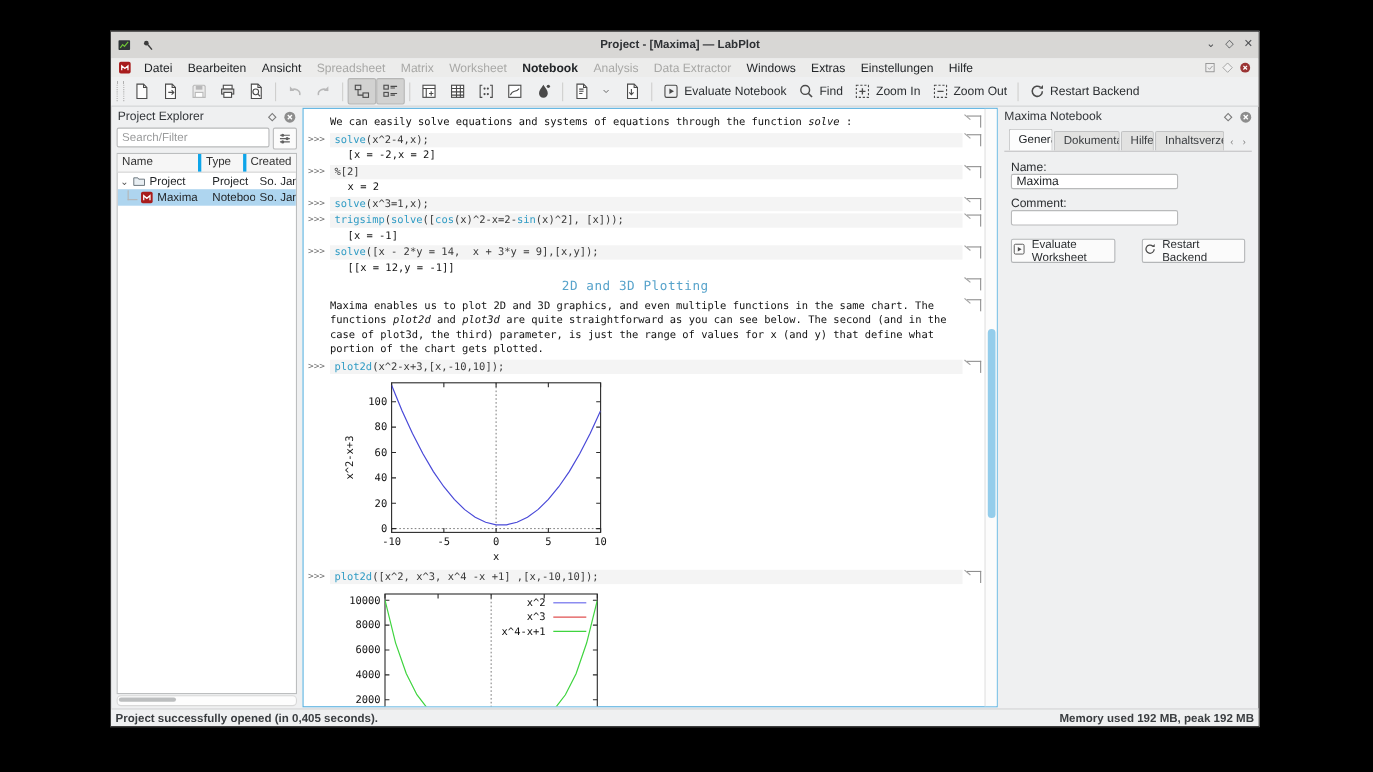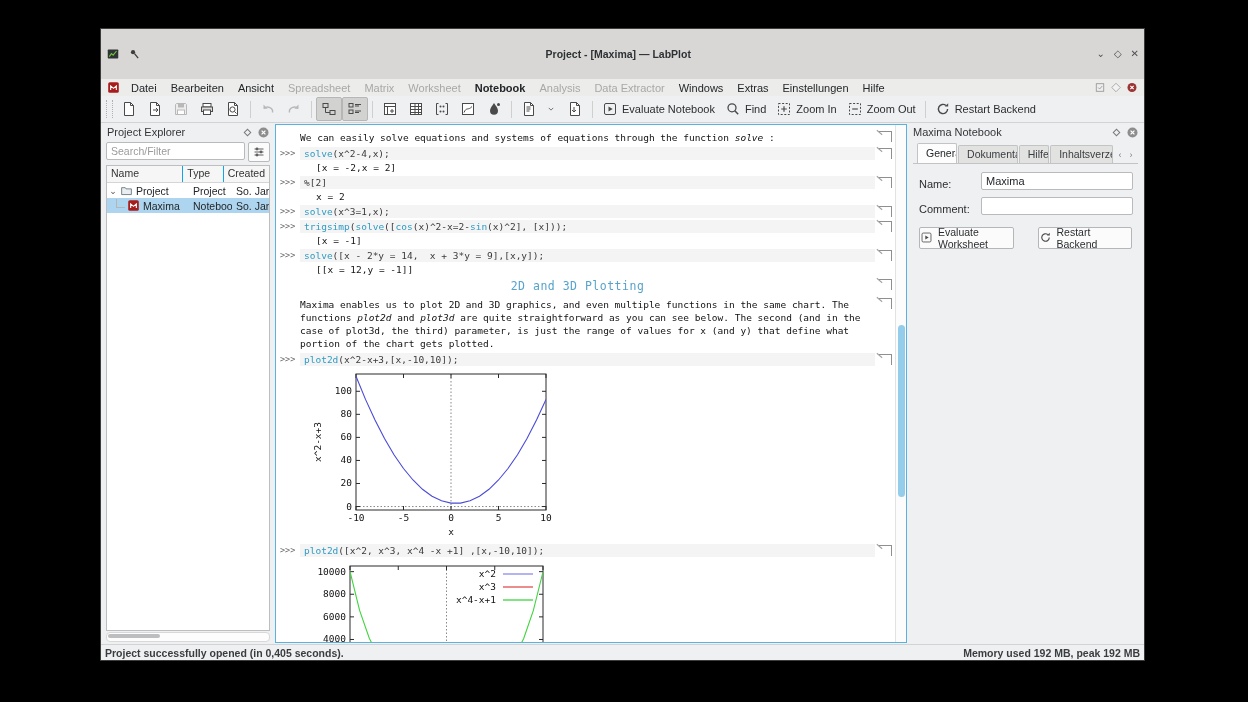--- a/index.html
+++ b/index.html
@@ -2,21 +2,21 @@
 <html><head>
 <meta charset="utf-8">
 <style>
   html,body{margin:0;padding:0;}
   body{width:1248px;height:702px;background:#000;position:relative;overflow:hidden;
        font-family:"Liberation Sans",sans-serif;-webkit-font-smoothing:antialiased;}
   #window{position:absolute;left:100px;top:28px;width:1045px;height:633px;
           background:#eff0f1;border:1px solid #3c3c3c;box-sizing:border-box;
           display:flex;flex-direction:column;font-size:11px;color:#232629;}
   
-  .titlebar{height:16px;background:#d8d7d5;display:flex;align-items:center;padding:17px 5px;flex:0 0 auto;}
+  .titlebar{height:16px;background:#d8d7d5;display:flex;align-items:center;padding:4px 5px;flex:0 0 auto;}
   .titlebar .appicon{width:14px;height:12px;margin-right:8px;}
   .titlebar .pin{width:12px;height:12px;}
   .titlebar .title{flex:1;text-align:center;font-size:10.5px;color:#2e3134;font-weight:bold;}
   .wctrl{display:flex;gap:9px;align-items:center;color:#4d4f52;font-size:10px;}
   .wctrl span{cursor:default;line-height:10px;}
   
   .menubar{height:17px;display:flex;align-items:center;background:#ececeb;padding:0 4px;flex:0 0 auto;}
   .menubar .mitem{padding:1px 7px;font-size:11px;color:#232629;}
   .menubar .mitem.disabled{color:#a8a8a6;}
   .menubar .mitem.bold{font-weight:bold;}
@@ -44,21 +44,21 @@
   .dock-header svg{margin-left:5px;}
   #left-dock{width:170px;flex:0 0 auto;}
   .searchrow{display:flex;gap:3px;padding:2px 3px;flex:0 0 auto;}
   .searchrow input{flex:1;height:16px;border:1px solid #b9babb;border-radius:2px;background:#fff;
                    font-size:10.5px;padding:0 4px;color:#232629;min-width:0;font-family:"Liberation Sans",sans-serif;}
   .searchrow input::placeholder{color:#9a9b9c;}
   .filter-btn{width:20px;height:18px;border:1px solid #b9babb;border-radius:2px;background:#fbfbfb;
               display:flex;align-items:center;justify-content:center;}
   .treewrap{flex:1;border:1px solid #bcbebf;background:#fff;margin:1px 3px 0 3px;display:flex;flex-direction:column;min-height:0;}
   .treehead{display:flex;height:16px;border-bottom:1px solid #d5d5d5;background:#f6f6f6;font-size:10.5px;color:#333;flex:0 0 auto;}
-  .treehead div{padding:1px 4px;border-right:1px solid #0ea5e9;box-sizing:border-box;}
+  .treehead div{padding:1px 4px;border-right:3px solid #0ea5e9;box-sizing:border-box;}
   .th-name{width:82px;}.th-type{width:43px;}.th-created{flex:1;border-right:none!important;}
   .treerows{flex:1;overflow:hidden;}
   .trow{display:flex;height:15px;align-items:center;font-size:10.5px;color:#232629;white-space:nowrap;}
   .trow.selected{background:#aed5ef;}
   .tcell-name{width:82px;display:flex;align-items:center;overflow:hidden;flex:0 0 auto;}
   .tcell-type{width:43px;overflow:hidden;flex:0 0 auto;padding-left:4px;box-sizing:border-box;}
   .tcell-created{flex:1;overflow:hidden;padding-left:4px;}
   .expander{width:12px;text-align:center;color:#555;font-size:9px;flex:0 0 auto;}
   .branch{width:8px;height:9px;border-left:1px solid #b5b5b5;border-bottom:1px solid #b5b5b5;margin:-6px 1px 0 9px;flex:0 0 auto;}
   .ticon{width:13px;height:13px;margin:0 3px 0 1px;flex:0 0 auto;}
@@ -86,21 +86,21 @@
   .vthumb{position:absolute;left:1.5px;width:7px;border-radius:3.5px;background:#94cdeb;}
   
   #right-dock{width:233px;flex:0 0 auto;}
   .tabsrow{display:flex;align-items:flex-end;padding:3px 6px 0 8px;flex:0 0 auto;}
   .tab{height:17px;line-height:17px;padding:0 8px;font-size:10.5px;border:1px solid #c2c3c4;border-bottom:none;
        background:#e2e2e1;color:#3a3d40;border-radius:2px 2px 0 0;margin-right:1px;white-space:nowrap;overflow:hidden;}
   .tab.active{background:#fdfdfd;height:19px;line-height:19px;color:#232629;}
   .tabscroll{display:flex;gap:1px;margin-left:1px;margin-bottom:2px;}
   .tabscroll span{width:10px;height:13px;font-size:9px;color:#808080;display:flex;align-items:center;justify-content:center;}
   .tabframe{flex:1;border-top:1px solid #c2c3c4;margin:0 4px;padding:8px 6px;min-height:0;}
-  .formrow{display:flex;align-items:flex-end;margin-bottom:7px;}
+  .formrow{display:flex;align-items:flex-start;margin-bottom:7px;flex-direction:column;}
   .formrow label{width:62px;font-size:11px;color:#2b2e31;flex:0 0 auto;}
   .formrow input{flex:1;height:16px;border:1px solid #b9babb;border-radius:2px;background:#fff;
                  font-size:11px;padding:0 4px;color:#232629;font-family:"Liberation Sans",sans-serif;}
   .btnrow{display:flex;gap:24px;margin-top:12px;}
   .pbtn{flex:1;height:20px;border:1px solid #b4b6b8;border-radius:2px;background:#fbfbfb;
         display:flex;align-items:center;justify-content:center;gap:5px;font-size:10.5px;color:#2b2e31;}
   
   .statusbar{height:15px;border-top:1px solid #d2d3d4;display:flex;align-items:center;
              padding:0 4px;font-size:10.5px;color:#3a3d40;flex:0 0 auto;background:#eff0f1;font-weight:bold;}
   .statusbar .sspace{flex:1;}

